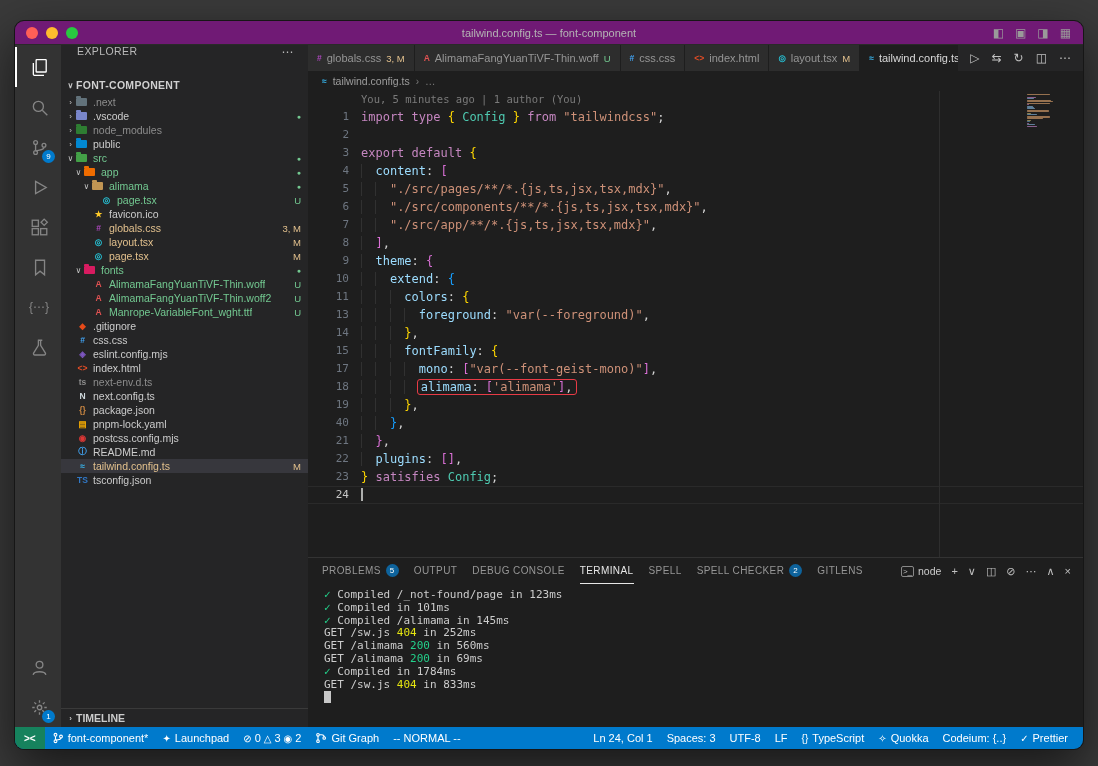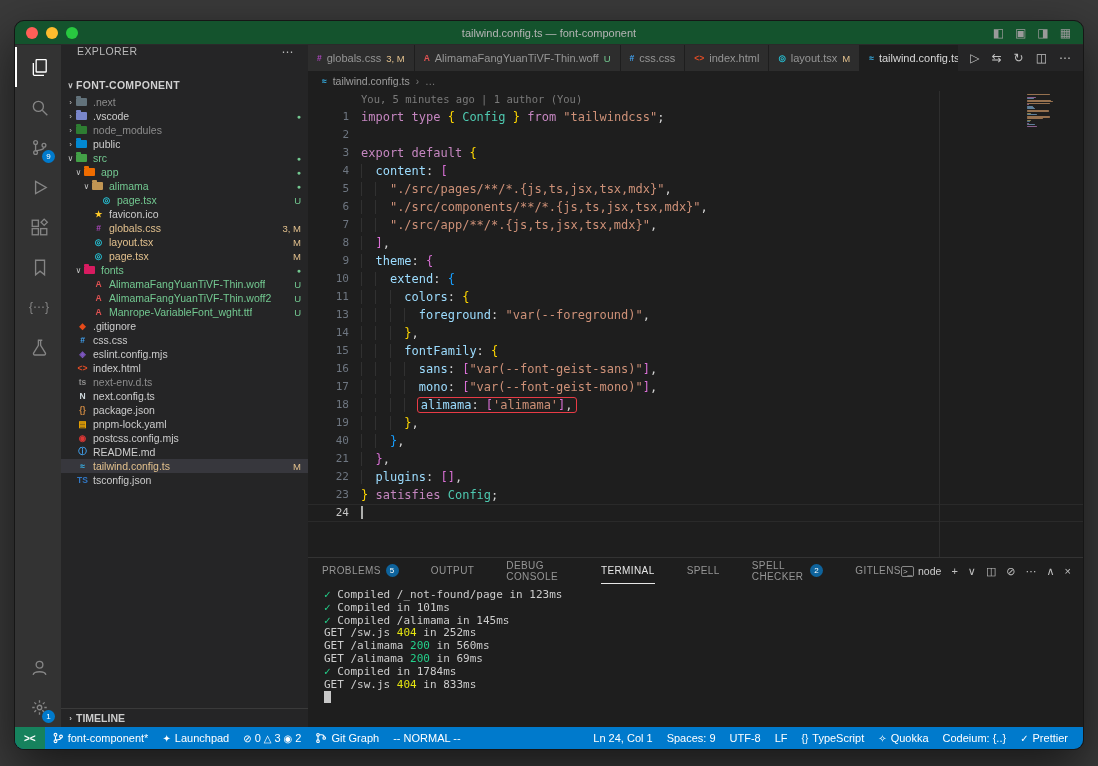--- a/index.html
+++ b/index.html
@@ -1,21 +1,21 @@
 <!DOCTYPE html>
 <html><head>
 <meta charset="utf-8">
 <style>
   *{margin:0;padding:0;box-sizing:border-box}
   html,body{width:1098px;height:766px;overflow:hidden}
   body{background:#3a3a3a;font-family:"Liberation Sans",sans-serif}
   .window{position:absolute;left:14px;top:20px;width:1070px;height:730px;background:#1e1e1e;
     border-radius:10px;overflow:hidden;box-shadow:0 18px 50px rgba(0,0,0,.6);display:flex;flex-direction:column;border:1px solid #161616}
   
-  .titlebar{height:24px;background:#14532d;display:flex;align-items:center;position:relative;flex:0 0 auto;border-bottom:1px solid #2a2a2a}
+  .titlebar{height:24px;background:#701a75;display:flex;align-items:center;position:relative;flex:0 0 auto;border-bottom:1px solid #2a2a2a}
   .traffic{display:flex;gap:8px;margin-left:11px;z-index:2}
   .light{width:12px;height:12px;border-radius:50%;cursor:pointer}
   .light.c{background:#ff5f57}.light.m{background:#febc2e}.light.z{background:#28c840}
   .title{position:absolute;left:0;right:0;text-align:center;font-size:11px;color:#b4b4b4}
   .tb-icons{margin-left:auto;display:flex;gap:11px;margin-right:12px;color:#9a9a9a;font-size:12px;z-index:2}
   .tb-icons .icn{cursor:pointer}
   
   .main{flex:1;display:flex;min-height:0}
   .activity{width:46px;background:#333333;display:flex;flex-direction:column;flex:0 0 auto;padding-top:2px}
   .act-sp{flex:1}
@@ -69,21 +69,21 @@
   .cur .content::after{content:"";display:inline-block;width:1.5px;height:13px;background:#aeafad;vertical-align:-2px}
   .tk-kw{color:#c586c0}.tk-type{color:#4ec9b0}.tk-prop{color:#9cdcfe}.tk-str{color:#ce9178}
   .tk-pun{color:#d4d4d4}.tk-b0{color:#ffd700}.tk-b1{color:#da70d6}.tk-b2{color:#179fff}
   .tk-ws{background-image:repeating-linear-gradient(to right,#313131 0,#313131 1px,transparent 1px,transparent 2ch)}
   .anno-box{border:1.5px solid #e83b46;border-radius:3px;padding:0 3px;margin:0 -2px}
   .minimap{position:absolute;top:3px;right:10px;width:46px}
   .mm-line{height:1px;margin-bottom:0.45px;border-radius:0.5px}
   
   .panel{flex:0 0 170px;display:flex;flex-direction:column;background:#1e1e1e;border-top:1px solid #333333;min-height:0}
   .panel-head{height:26px;display:flex;align-items:center;padding-left:14px;flex:0 0 auto}
-  .panel-tabs{display:flex;gap:32px;height:100%}
+  .panel-tabs{display:flex;gap:15px;height:100%}
   .ptab{display:flex;align-items:center;gap:5px;font-size:10px;color:#969696;letter-spacing:.4px;cursor:pointer;border-bottom:1px solid transparent}
   .ptab.active{color:#e7e7e7;border-bottom-color:#e7e7e7}
   .pbadge{background:#0e639c;color:#fff;font-size:8px;border-radius:8px;min-width:13px;height:13px;line-height:13px;text-align:center;padding:0 2px}
   .panel-actions{margin-left:auto;display:flex;align-items:center;gap:10px;padding-right:12px;color:#c0c0c0;font-size:11px}
   .panel-actions .icn{cursor:pointer}
   .panel-actions .shell{display:flex;align-items:center;gap:4px;font-size:10.5px;color:#cccccc}
   .shell-glyph{font-size:8px;border:1px solid #888;border-radius:2px;padding:0 1px;color:#bbb}
   .terminal{flex:1;padding:5px 0 0 16px;font-family:"DejaVu Sans Mono","Liberation Mono",monospace;font-size:11px;line-height:12.8px;color:#cccccc;overflow:hidden}
   .t-fg{color:#cccccc}.t-ok{color:#23d18b}.t-warn{color:#e5e510}
   .cursor-block{display:inline-block;width:7px;height:12px;background:#c8c8c8;vertical-align:middle}
@@ -458,21 +458,20 @@
             <div class="code-line"><span class="num">5</span><span class="content"><span class="tk-ws">    </span><span class="tk-str">"./src/pages/**/*.{js,ts,jsx,tsx,mdx}"</span><span class="tk-pun">,</span></span></div>
             <div class="code-line"><span class="num">6</span><span class="content"><span class="tk-ws">    </span><span class="tk-str">"./src/components/**/*.{js,ts,jsx,tsx,mdx}"</span><span class="tk-pun">,</span></span></div>
             <div class="code-line"><span class="num">7</span><span class="content"><span class="tk-ws">    </span><span class="tk-str">"./src/app/**/*.{js,ts,jsx,tsx,mdx}"</span><span class="tk-pun">,</span></span></div>
             <div class="code-line"><span class="num">8</span><span class="content"><span class="tk-ws">  </span><span class="tk-b1">]</span><span class="tk-pun">,</span></span></div>
             <div class="code-line"><span class="num">9</span><span class="content"><span class="tk-ws">  </span><span class="tk-prop">theme</span><span class="tk-pun">: </span><span class="tk-b1">{</span></span></div>
             <div class="code-line"><span class="num">10</span><span class="content"><span class="tk-ws">    </span><span class="tk-prop">extend</span><span class="tk-pun">: </span><span class="tk-b2">{</span></span></div>
             <div class="code-line"><span class="num">11</span><span class="content"><span class="tk-ws">      </span><span class="tk-prop">colors</span><span class="tk-pun">: </span><span class="tk-b0">{</span></span></div>
             <div class="code-line"><span class="num">13</span><span class="content"><span class="tk-ws">        </span><span class="tk-prop">foreground</span><span class="tk-pun">: </span><span class="tk-str">"var(--foreground)"</span><span class="tk-pun">,</span></span></div>
             <div class="code-line"><span class="num">14</span><span class="content"><span class="tk-ws">      </span><span class="tk-b0">}</span><span class="tk-pun">,</span></span></div>
             <div class="code-line"><span class="num">15</span><span class="content"><span class="tk-ws">      </span><span class="tk-prop">fontFamily</span><span class="tk-pun">: </span><span class="tk-b0">{</span></span></div>
-            <div class="code-line"><span class="num">16</span><span class="content"><span class="tk-ws">        </span><span class="tk-prop">sans</span><span class="tk-pun">: </span><span class="tk-b1">[</span><span class="tk-str">"var(--font-geist-sans)"</span><span class="tk-b1">]</span><span class="tk-pun">,</span></span></div>
             <div class="code-line"><span class="num">17</span><span class="content"><span class="tk-ws">        </span><span class="tk-prop">mono</span><span class="tk-pun">: </span><span class="tk-b1">[</span><span class="tk-str">"var(--font-geist-mono)"</span><span class="tk-b1">]</span><span class="tk-pun">,</span></span></div>
             <div class="code-line"><span class="num">18</span><span class="content"><span class="tk-ws">        </span><span class="anno-box"><span class="tk-prop">alimama</span><span class="tk-pun">: </span><span class="tk-b1">[</span><span class="tk-str">'alimama'</span><span class="tk-b1">]</span><span class="tk-pun">,</span></span></span></div>
             <div class="code-line"><span class="num">19</span><span class="content"><span class="tk-ws">      </span><span class="tk-b0">}</span><span class="tk-pun">,</span></span></div>
             <div class="code-line"><span class="num">40</span><span class="content"><span class="tk-ws">    </span><span class="tk-b2">}</span><span class="tk-pun">,</span></span></div>
             <div class="code-line"><span class="num">21</span><span class="content"><span class="tk-ws">  </span><span class="tk-b1">}</span><span class="tk-pun">,</span></span></div>
             <div class="code-line"><span class="num">22</span><span class="content"><span class="tk-ws">  </span><span class="tk-prop">plugins</span><span class="tk-pun">: </span><span class="tk-b1">[]</span><span class="tk-pun">,</span></span></div>
             <div class="code-line"><span class="num">23</span><span class="content"><span class="tk-b0">}</span><span class="tk-pun"> </span><span class="tk-kw">satisfies </span><span class="tk-type">Config</span><span class="tk-pun">;</span></span></div>
             <div class="code-line cur"><span class="num">24</span><span class="content"></span></div>
           </div>
         <div class="minimap" id="minimap">
@@ -601,21 +600,21 @@
         </div>
         <div class="sb-item">
           <span>-- NORMAL --</span>
         </div>
       </div>
     <div class="sb-right" id="status-right">
         <div class="sb-item">
           <span>Ln 24, Col 1</span>
         </div>
         <div class="sb-item">
-          <span>Spaces: 9</span>
+          <span>Spaces: 3</span>
         </div>
         <div class="sb-item">
           <span>UTF-8</span>
         </div>
         <div class="sb-item">
           <span>LF</span>
         </div>
         <div class="sb-item">
           <span class="icn ">{}</span>
           <span>TypeScript</span>

